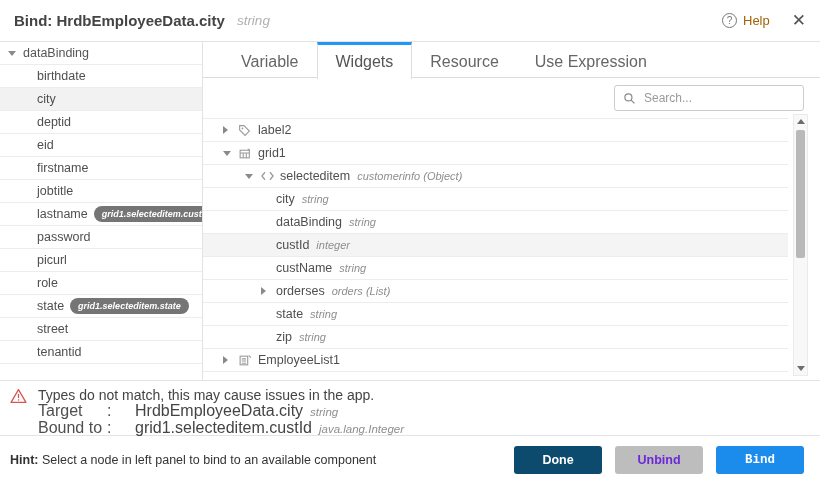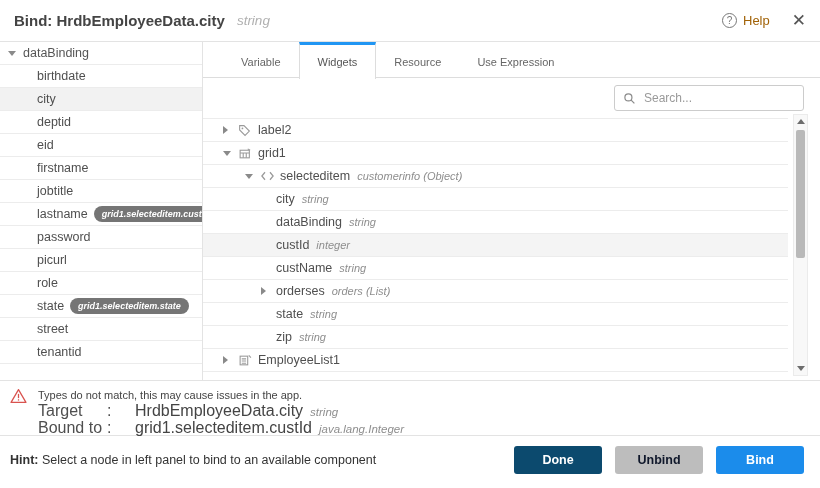--- a/index.html
+++ b/index.html
@@ -18,21 +18,21 @@
   
   .body{display:flex;height:338px;}
   .sidebar{width:203px;box-sizing:border-box;border-right:1px solid #e3e3e3;overflow:hidden;}
   .side-row{height:23px;box-sizing:border-box;display:flex;align-items:center;border-bottom:1px solid #ececec;font-size:12.5px;color:#4f4f4f;padding-left:37px;cursor:pointer;white-space:nowrap;}
   .side-row.root{padding-left:8px;color:#555;}
   .side-row.selected{background:#f2f2f2;}
   .badge{background:#757575;color:#fff;font-size:9px;font-weight:bold;font-style:italic;border-radius:9px;padding:3px 8px;margin-left:6px;white-space:nowrap;}
 
   .main{flex:1;display:flex;flex-direction:column;position:relative;min-width:0;}
   .tabbar{height:36px;box-sizing:border-box;border-bottom:1px solid #ddd;display:flex;padding-left:20px;}
-  .tab{height:36px;box-sizing:border-box;display:flex;align-items:center;padding:0 18px;font-size:11px;color:#666;border-top:3px solid transparent;cursor:pointer;}
+  .tab{height:36px;box-sizing:border-box;display:flex;align-items:center;padding:0 18px;font-size:16px;color:#666;border-top:3px solid transparent;cursor:pointer;}
   .tab.active{height:37px;margin-bottom:-1px;background:#fff;border:1px solid #ddd;border-bottom:none;border-top:3px solid #2196f3;color:#555;z-index:2;}
 
   .content{flex:1;position:relative;}
   .search-box{position:absolute;top:7px;right:16px;width:190px;height:26px;box-sizing:border-box;border:1px solid #ccc;border-radius:3px;display:flex;align-items:center;background:#fff;}
   .search-icon{margin:0 6px 0 8px;display:flex;}
   .search-input{border:none;outline:none;flex:1;font-size:12px;color:#555;background:transparent;font-family:inherit;min-width:0;}
   .search-input::placeholder{color:#9a9a9a;}
 
   .tree{position:absolute;top:40px;left:0;right:32px;border-top:1px solid #ececec;}
   .tree-row{height:23px;box-sizing:border-box;display:flex;align-items:center;border-bottom:1px solid #ececec;font-size:12.5px;color:#4f4f4f;cursor:pointer;}
@@ -48,34 +48,34 @@
   .scrollbar{position:absolute;top:36px;right:12px;width:15px;height:262px;box-sizing:border-box;background:#f8f8f8;border:1px solid #ebebeb;}
   .sb-arrow{position:absolute;left:0;right:0;display:flex;justify-content:center;}
   .sb-arrow.up{top:4px;}.sb-arrow.down{bottom:4px;}
   .sb-arrow .tri-up{width:0;height:0;border-left:4px solid transparent;border-right:4px solid transparent;border-bottom:5px solid #6d6d6d;}
   .sb-arrow .tri-down{width:0;height:0;border-left:4px solid transparent;border-right:4px solid transparent;border-top:5px solid #6d6d6d;}
   .sb-thumb{position:absolute;top:15px;left:2px;right:2px;height:128px;background:#b9b9b9;border-radius:2px;}
 
   
   .warning{height:55px;box-sizing:border-box;border-top:1px solid #e3e3e3;display:flex;padding:6px 10px 0 10px;}
   .warn-icon{width:28px;flex:none;padding-top:1px;}
-  .warn-lines{font-size:11px;color:#444;line-height:16px;}
+  .warn-lines{font-size:14px;color:#444;line-height:16px;}
   .warn-grid{display:grid;grid-template-columns:69px 28px auto;line-height:16px;}
   .warn-val{color:#444;}
   .warn-type{font-style:italic;color:#8e8e8e;font-size:11.5px;margin-left:7px;}
 
   
   .footer{height:56px;box-sizing:border-box;border-top:1px solid #e3e3e3;display:flex;align-items:center;padding:0 16px 8px 10px;}
   .hint{font-size:12.5px;color:#333;}
   .hint .hint-label{font-weight:bold;}
   .btns{margin-left:auto;display:flex;gap:13px;}
   .btn{min-width:88px;height:28px;border:none;border-radius:3px;font-size:12.5px;font-weight:bold;color:#fff;font-family:inherit;cursor:pointer;}
   .btn.dark{background:#0c4a6e;}
-  .btn.disabled{background:#bdbdbd;color:#0f172a;}
-  .btn.primary{background:#1b8ceb;}
+  .btn.disabled{background:#bdbdbd;color:#6d28d9;}
+  .btn.primary{background:#1b8ceb;font-family:Liberation Mono, monospace;}
 </style>
 </head>
 <body>
 
 <div class="window">
 
   <div class="titlebar">
     <span class="title">Bind: HrdbEmployeeData.city</span>
     <span class="title-type">string</span>
     <div class="titlebar-right">

